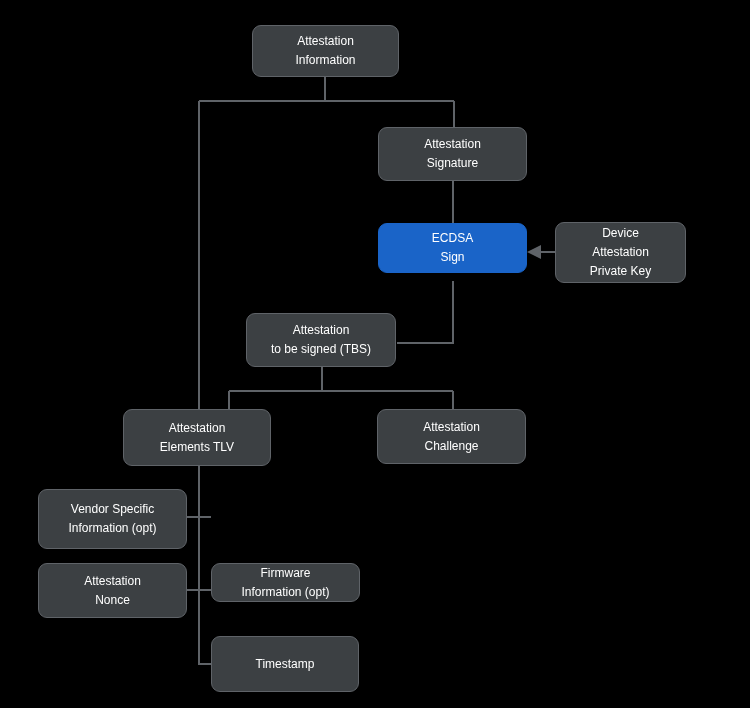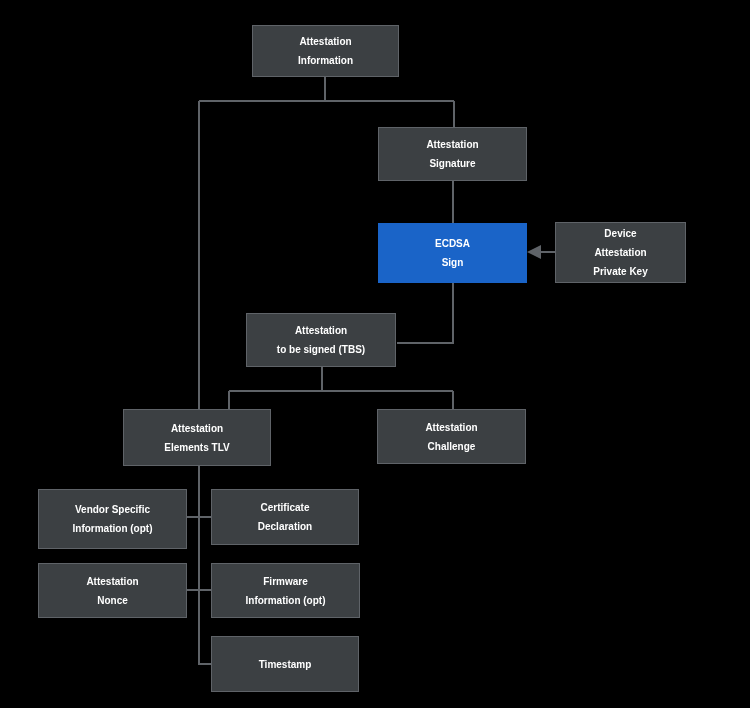--- a/index.html
+++ b/index.html
@@ -17,24 +17,24 @@
     background:var(--bg);
     overflow:hidden;
     font-family:"Liberation Sans", sans-serif;
   }
   .edges{position:absolute;left:0;top:0;width:750px;height:708px;}
   .node{
     position:absolute;
     box-sizing:border-box;
     background:var(--node_fill);
     border:1px solid var(--node_border);
-    border-radius:0;
+    border-radius:9px;
     color:var(--node_text);
-    font-size:10px;
-    font-weight:bold;
+    font-size:12px;
+    font-weight:normal;
     line-height:19px;
     display:flex;
     align-items:center;
     justify-content:center;
     text-align:center;
     white-space:pre-line;
   }
   .node.highlight{
     background:var(--highlight_fill);
     border-color:var(--highlight_fill);
@@ -70,43 +70,41 @@
     </g>
     <polygon points="527,252 541,245 541,259" fill="#5f6368"></polygon>
   </svg>
 
   <div class="node" style="left:252px;top:25px;width:147px;height:52px">Attestation
 Information</div>
 
   <div class="node" style="left:378px;top:127px;width:149px;height:54px">Attestation
 Signature</div>
 
-  <div class="node highlight" style="left:378px;top:223px;width:149px;height:60px">ECDSA
+  <div class="node highlight" style="left:378px;top:223px;width:149px;height:50px">ECDSA
 Sign</div>
 
   <div class="node" style="left:555px;top:222px;width:131px;height:61px">Device
 Attestation
 Private Key</div>
 
   <div class="node" style="left:246px;top:313px;width:150px;height:54px">Attestation
 to be signed (TBS)</div>
 
   <div class="node" style="left:123px;top:409px;width:148px;height:57px">Attestation
 Elements TLV</div>
 
   <div class="node" style="left:377px;top:409px;width:149px;height:55px">Attestation
 Challenge</div>
 
   <div class="node" style="left:38px;top:489px;width:149px;height:60px">Vendor Specific
 Information (opt)</div>
 
-  <div class="node" style="left:211px;top:489px;width:148px;height:56px">Certificate
-Declaration</div>
 
   <div class="node" style="left:38px;top:563px;width:149px;height:55px">Attestation
 Nonce</div>
 
-  <div class="node" style="left:211px;top:563px;width:149px;height:55px">Firmware
+  <div class="node" style="left:211px;top:563px;width:149px;height:39px">Firmware
 Information (opt)</div>
 
   <div class="node" style="left:211px;top:636px;width:148px;height:56px">Timestamp</div>
 
 </div>
 
 </body></html>

